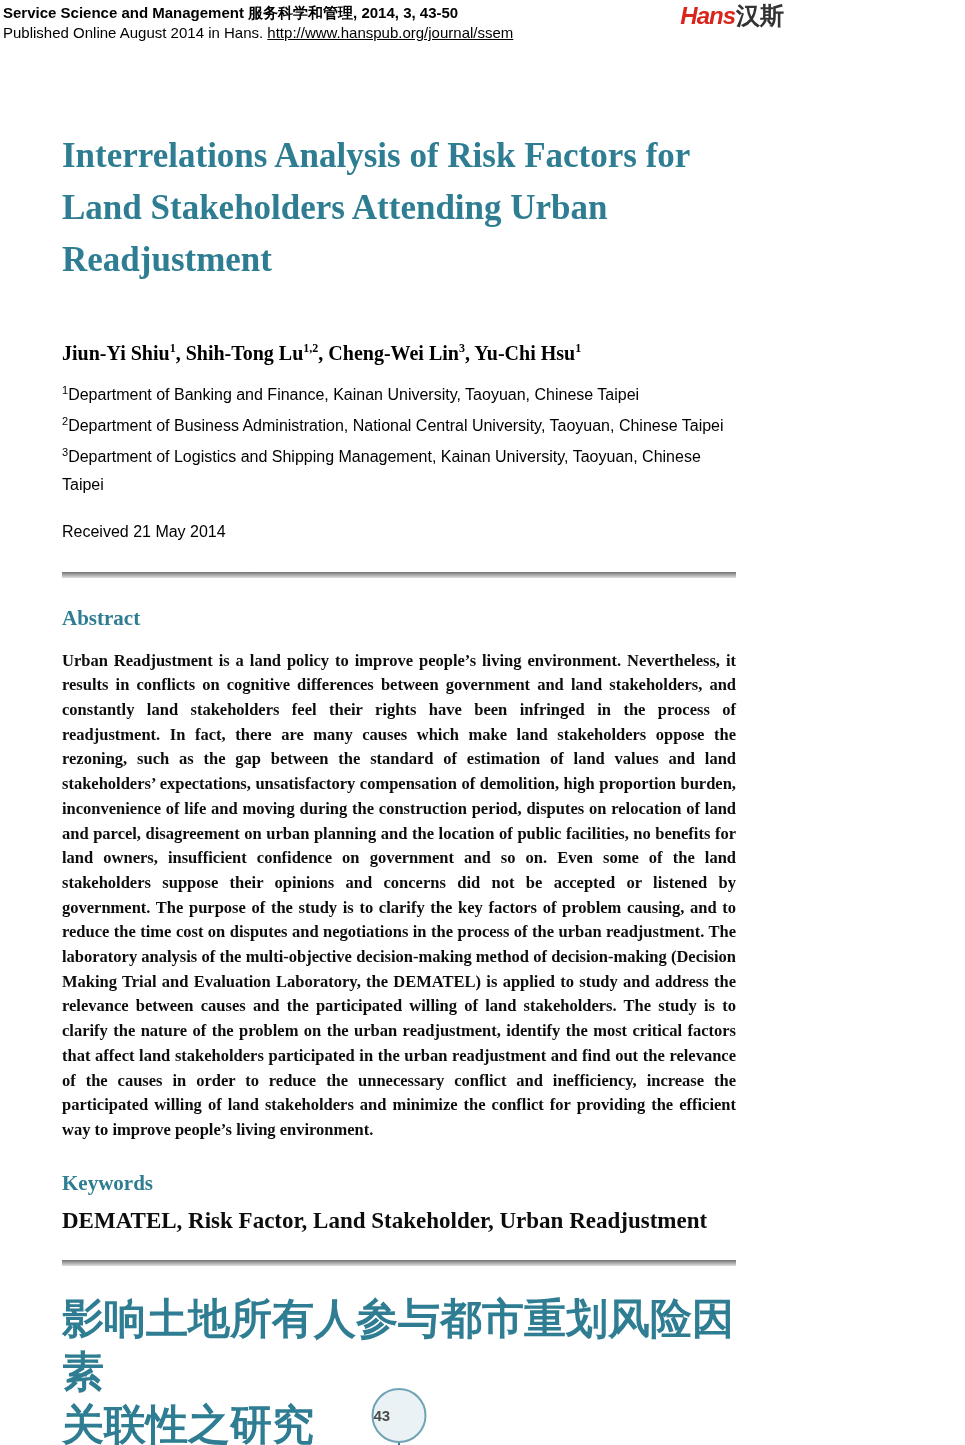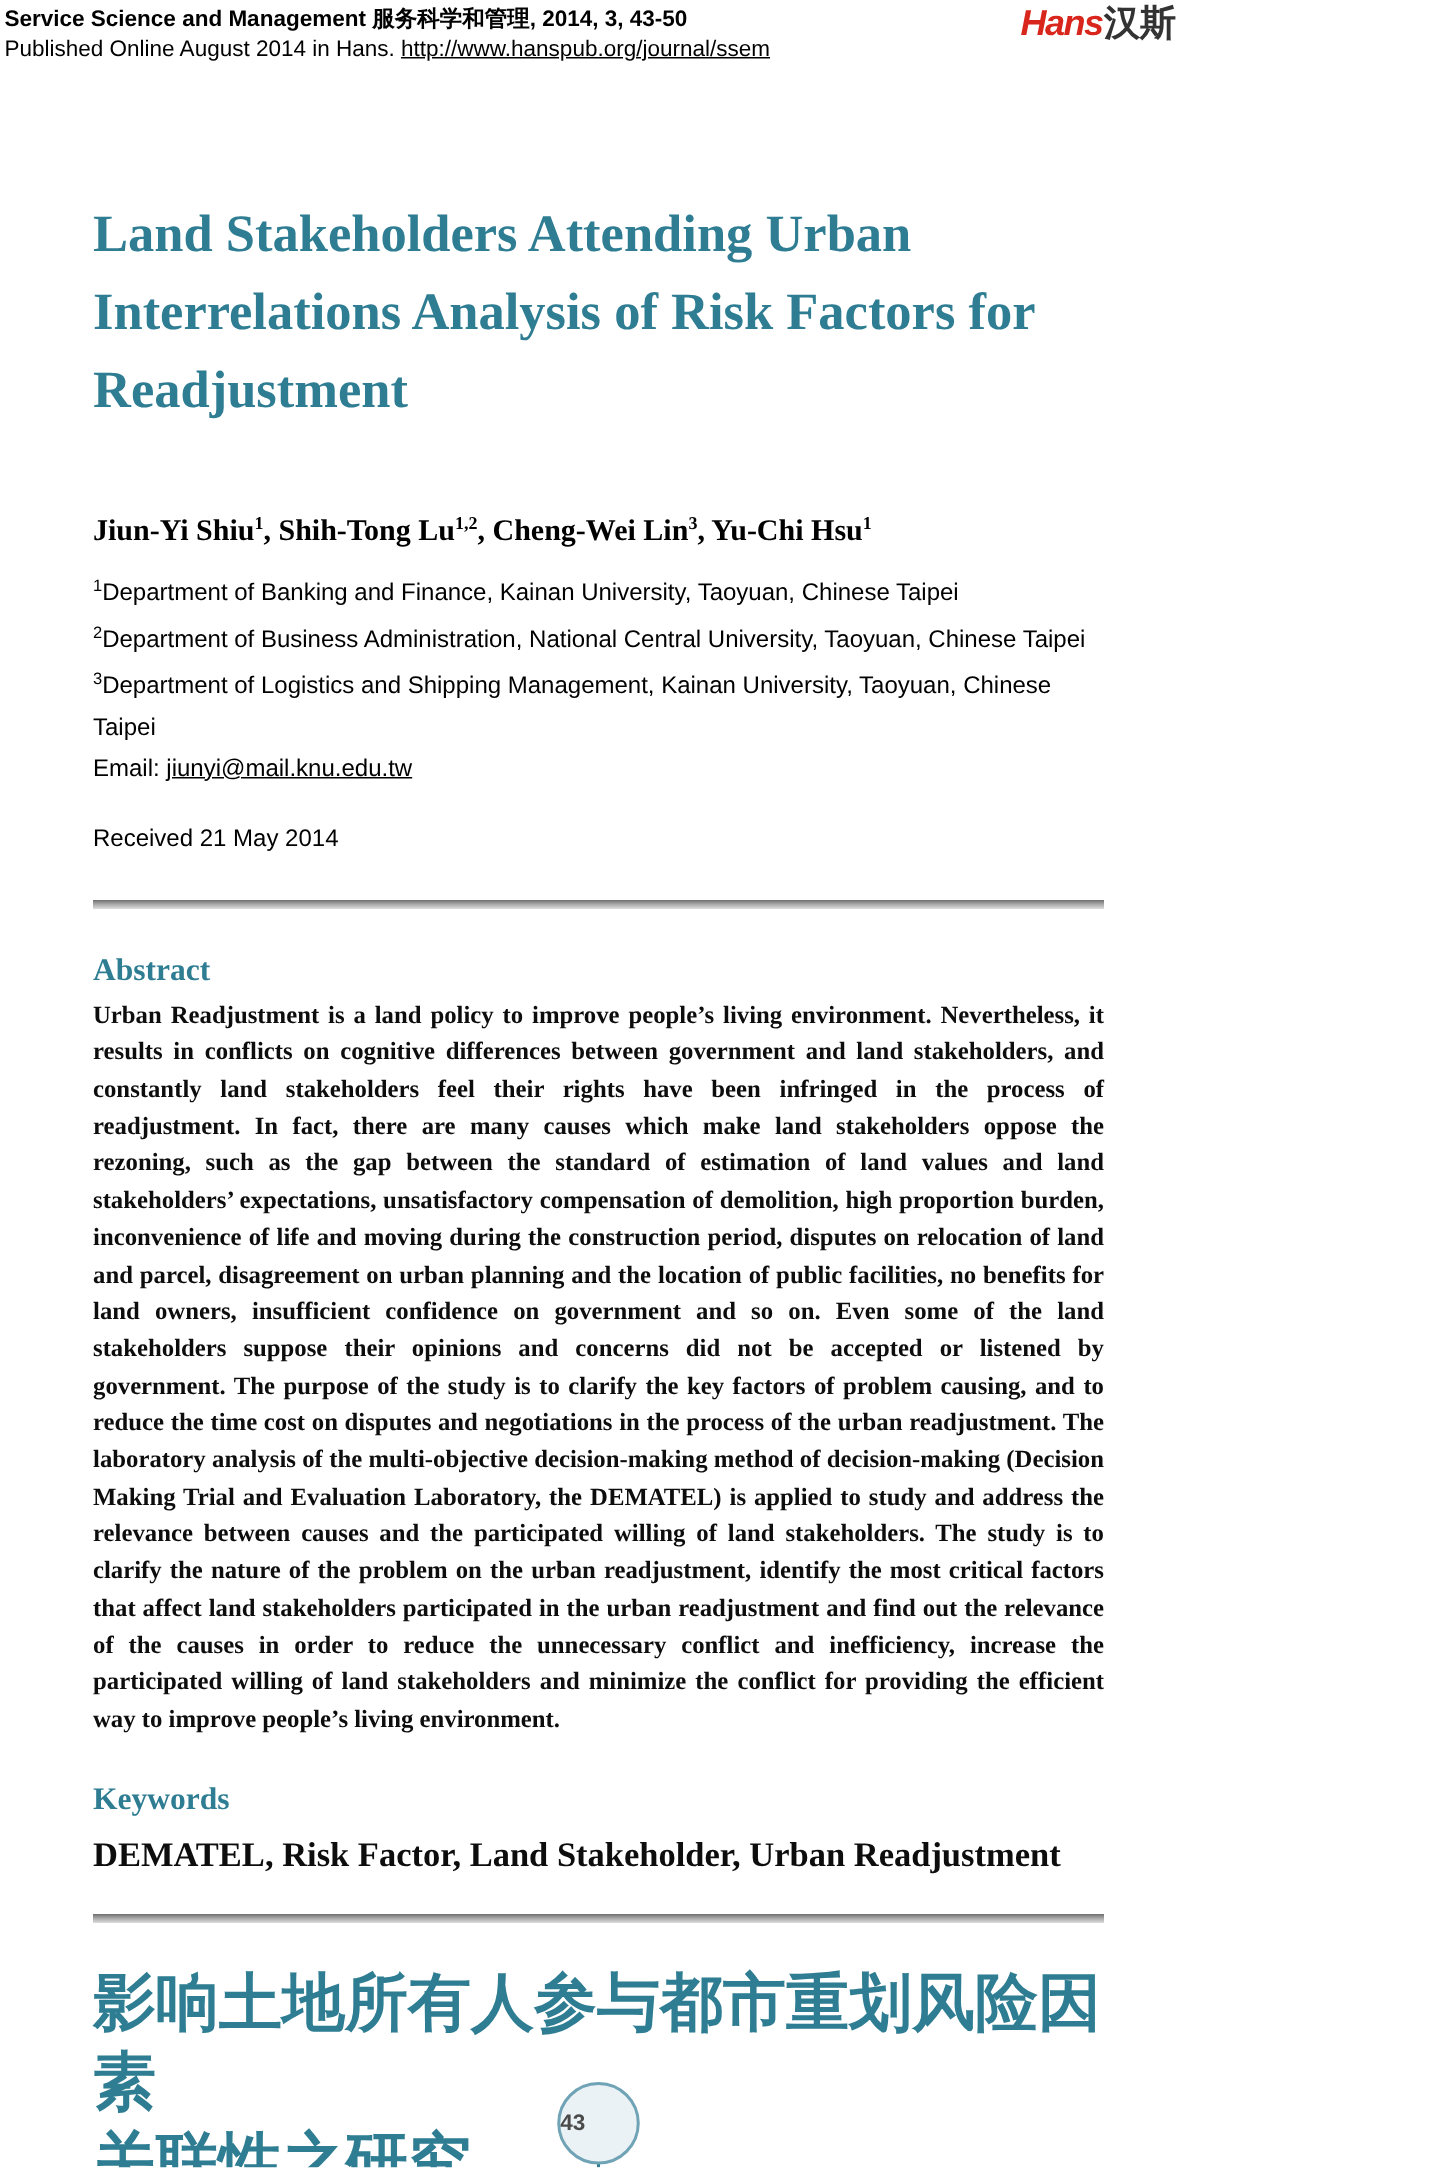--- a/index.html
+++ b/index.html
@@ -55,21 +55,21 @@
   .rule-2 { margin-top: 28px; }
   .section-heading {
     margin-top: 27px;
     font-family: "Liberation Serif", serif;
     font-weight: bold;
     font-size: 21px;
     line-height: 26px;
     color: #2e7d92;
   }
   .abstract-text {
-    margin-top: 6px;
+    margin-top: 18px;
     font-family: "Liberation Serif", serif;
     font-weight: bold;
     font-size: 16.5px;
     line-height: 24.7px;
     text-align: justify;
     color: #0d0d0d;
   }
   .keywords-text {
     margin-top: 14px;
     font-family: "Liberation Serif", serif;
@@ -108,32 +108,31 @@
   <div class="header">
     <div class="journal-line">Service Science and Management  服务科学和管理, 2014, 3, 43-50</div>
     <div class="pub-line"><span>Published Online August 2014 in Hans. </span><a class="link" href="#">http://www.hanspub.org/journal/ssem</a></div>
   </div>
 
   <div class="logo"><span class="logo-latin">Hans</span><span class="logo-cn">汉斯</span></div>
 
   <div class="content">
 
     <h1 class="title">
+        <span class="tline">Interrelations Analysis of Risk Factors for</span>
         <span class="tline">Land Stakeholders Attending Urban</span>
-        <span class="tline">Interrelations Analysis of Risk Factors for</span>
         <span class="tline">Readjustment</span>
       </h1>
 
     <p class="authors"><span><span>Jiun-Yi Shiu</span><sup>1</sup><span>, </span></span><span><span>Shih-Tong Lu</span><sup>1,2</sup><span>, </span></span><span><span>Cheng-Wei Lin</span><sup>3</sup><span>, </span></span><span><span>Yu-Chi Hsu</span><sup>1</sup></span></p>
 
     <div class="affiliations">
       <div class="affil"><sup>1</sup><span>Department of Banking and Finance, Kainan University, Taoyuan, Chinese Taipei</span></div>
       <div class="affil"><sup>2</sup><span>Department of Business Administration, National Central University, Taoyuan, Chinese Taipei</span></div>
       <div class="affil"><sup>3</sup><span>Department of Logistics and Shipping Management, Kainan University, Taoyuan, Chinese Taipei</span></div>
-      <div class="affil"><span>Email: </span><a class="link" href="#">jiunyi@mail.knu.edu.tw</a></div>
     </div>
 
     <p class="received">Received 21 May 2014</p>
 
     <div class="rule"></div>
 
     <h2 class="section-heading">Abstract</h2>
     <p class="abstract-text">Urban Readjustment is a land policy to improve people’s living environment. Nevertheless, it results in conflicts on cognitive differences between government and land stakeholders, and constantly land stakeholders feel their rights have been infringed in the process of readjustment. In fact, there are many causes which make land stakeholders oppose the rezoning, such as the gap between the standard of estimation of land values and land stakeholders’ expectations, unsatisfactory compensation of demolition, high proportion burden, inconvenience of life and moving during the construction period, disputes on relocation of land and parcel, disagreement on urban planning and the location of public facilities, no benefits for land owners, insufficient confidence on government and so on. Even some of the land stakeholders suppose their opinions and concerns did not be accepted or listened by government. The purpose of the study is to clarify the key factors of problem causing, and to reduce the time cost on disputes and negotiations in the process of the urban readjustment. The laboratory analysis of the multi-objective decision-making method of decision-making (Decision Making Trial and Evaluation Laboratory, the DEMATEL) is applied to study and address the relevance between causes and the participated willing of land stakeholders. The study is to clarify the nature of the problem on the urban readjustment, identify the most critical factors that affect land stakeholders participated in the urban readjustment and find out the relevance of the causes in order to reduce the unnecessary conflict and inefficiency, increase the participated willing of land stakeholders and minimize the conflict for providing the efficient way to improve people’s living environment.</p>
 
     <h2 class="section-heading">Keywords</h2>

